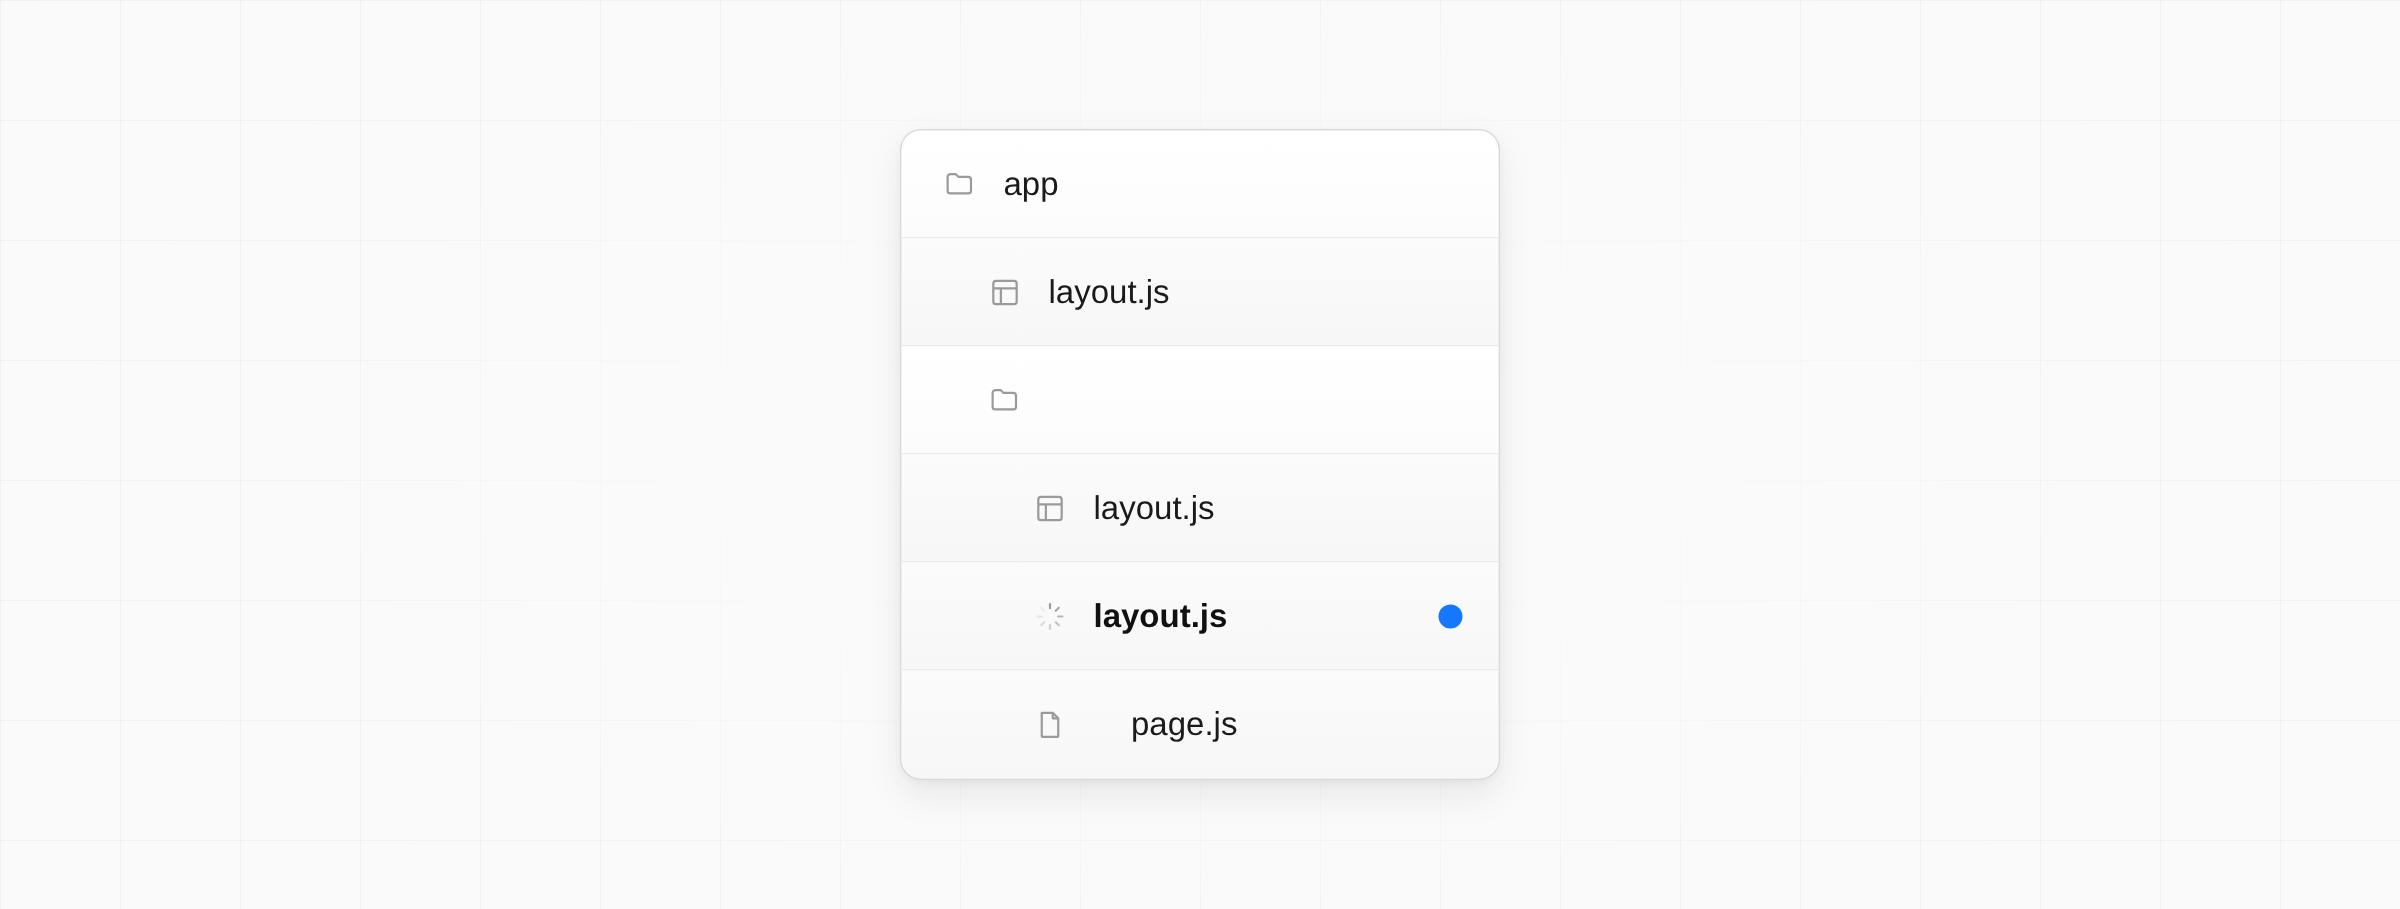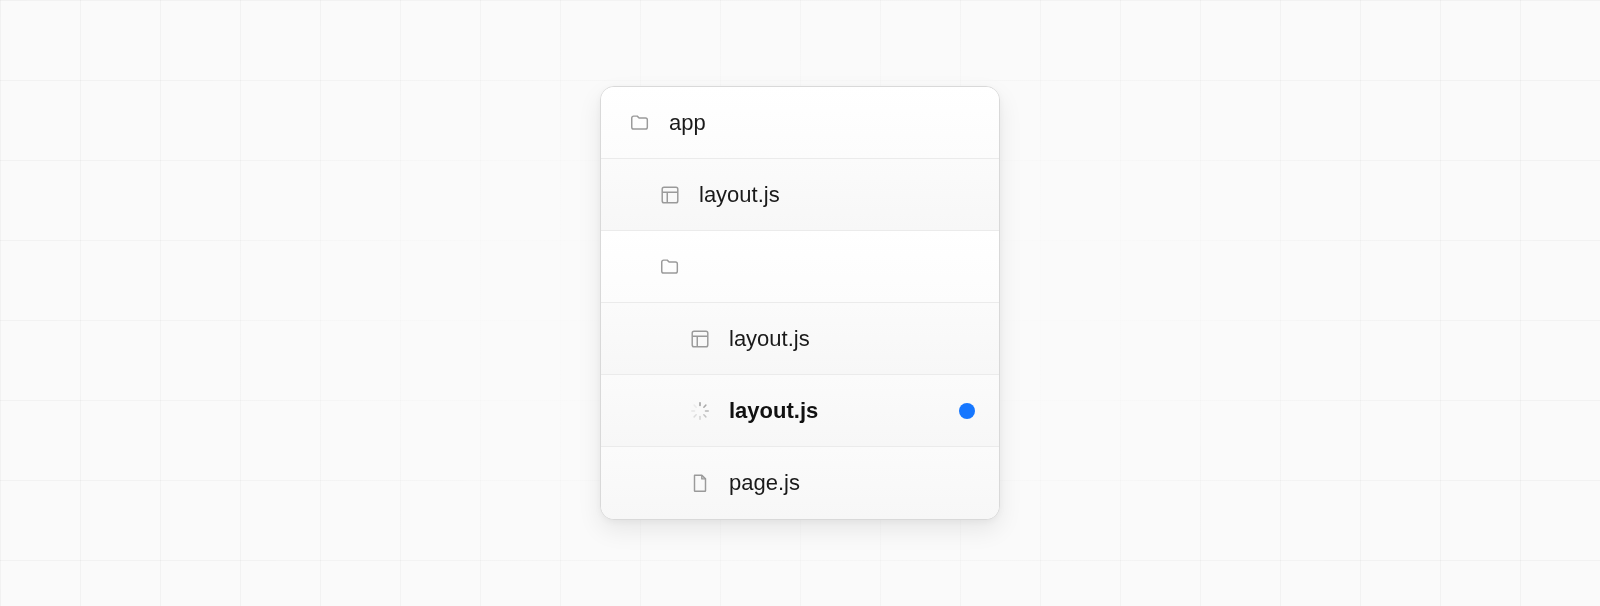--- a/index.html
+++ b/index.html
@@ -47,21 +47,21 @@
   .row {
     display: flex;
     align-items: center;
     height: 72px;
     padding: 0 24px 0 0;
     border-bottom: 1px solid #ebebeb;
     font-size: 22px;
     color: #1a1a1a;
     background: linear-gradient(to bottom, #ffffff, #fcfcfc);
   }
-  .row:last-child { border-bottom: none; }
+  .row:last-child { border-bottom: none; gap: 25px; }
   .row.shaded { background: linear-gradient(to bottom, #fbfbfb, #f7f7f7); align-items: center; }
   .indent-0 { padding-left: 28px; }
   .indent-1 { padding-left: 58px; }
   .indent-2 { padding-left: 88px; }
   .icon {
     width: 22px;
     height: 22px;
     flex: 0 0 22px;
     margin-right: 18px;
     color: #9a9a9a;

